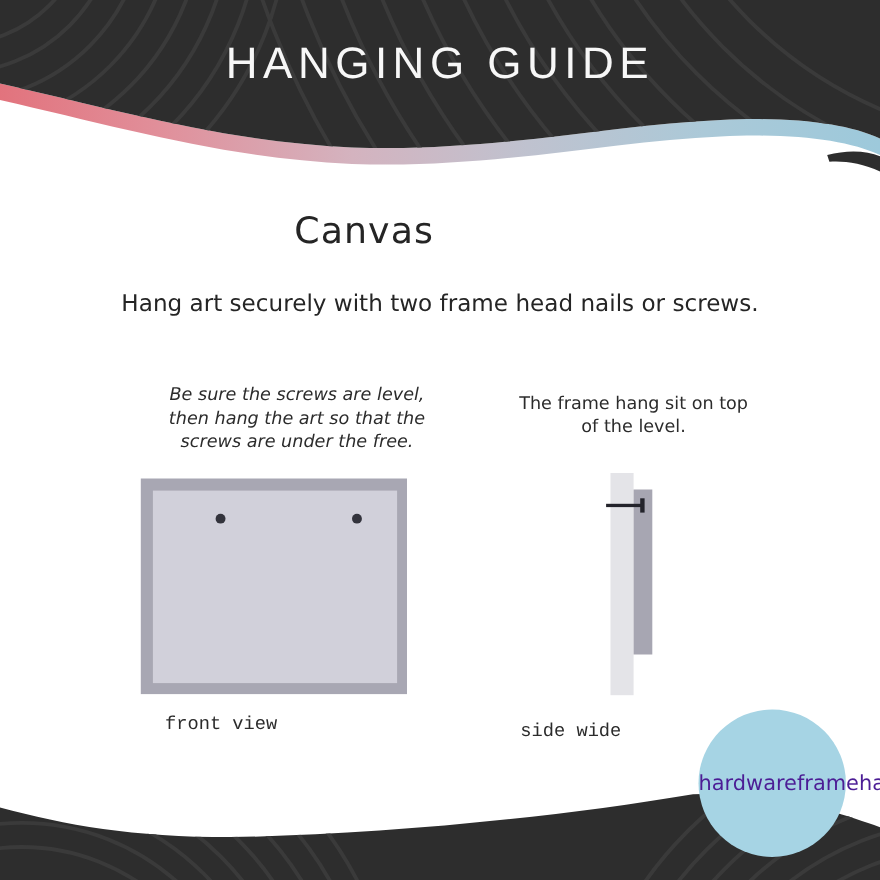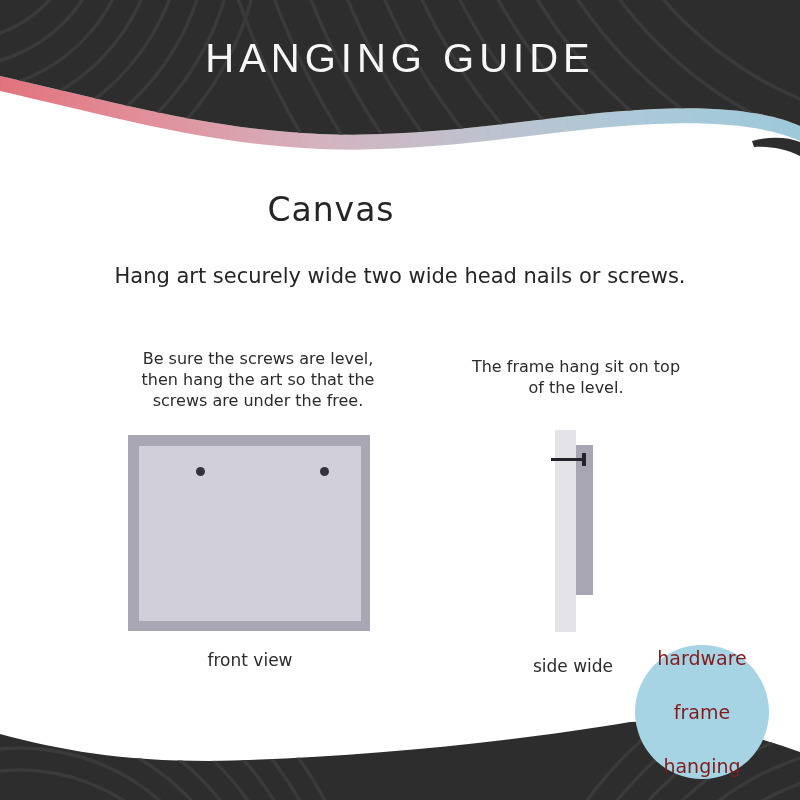--- a/index.html
+++ b/index.html
@@ -16,44 +16,44 @@
     font-family:"Liberation Sans",sans-serif;font-size:40px;font-weight:400;
     letter-spacing:5px;color:#f7f7f7;}
 
   .product-title{position:absolute;top:190px;left:0;width:662px;text-align:center;
     font-size:33px;font-weight:400;letter-spacing:1px;color:#252525;}
 
   .subtitle{position:absolute;top:264px;left:0;width:800px;text-align:center;
     font-size:21px;color:#252525;}
 
   .instruction{position:absolute;text-align:center;font-size:16px;line-height:21px;color:#2b2b2b;}
-  #front-instruction{top:348px;left:114px;width:288px;}
+  #front-instruction{top:348px;left:126px;width:288px;font-style:italic;}
   #side-instruction{top:356px;left:460px;width:232px;}
 
-  .caption{position:absolute;text-align:center;font-size:17px;color:#2b2b2b;}
+  .caption{position:absolute;text-align:left;font-size:17px;color:#2b2b2b;font-family:Liberation Mono, monospace;}
   #front-caption{top:650px;left:150px;width:200px;}
   #side-caption{top:656px;left:473px;width:200px;}
 
   
   #front-view-frame{position:absolute;left:128px;top:435px;width:242px;height:196px;background:#a8a7b3;}
   #front-view-canvas{position:absolute;left:11px;top:11px;right:9px;bottom:10px;background:#d1d0da;}
   .screw-dot{position:absolute;width:9px;height:9px;border-radius:50%;background:#33333c;}
   #screw-left{left:57px;top:21px;}
   #screw-right{left:181px;top:21px;}
 
   
   #side-wall-bar{position:absolute;left:555px;top:430px;width:21px;height:202px;background:#e4e4e8;}
   #side-frame-bar{position:absolute;left:576px;top:445px;width:17px;height:150px;background:#a7a6b2;}
   #side-nail-shaft{position:absolute;left:551px;top:458px;width:34px;height:3px;background:#23232b;}
   #side-nail-head{position:absolute;left:582px;top:453px;width:4px;height:13px;background:#23232b;}
 
   
   #badge{position:absolute;left:635px;top:645px;width:134px;height:134px;border-radius:50%;
-    background:#a6d4e4;display:flex;flex-direction:column;justify-content:space-between;align-items:center;
-    color:#7f1d1d;font-size:19px;line-height:26px;text-align:center;z-index:5;}
+    background:#a6d4e4;display:flex;justify-content:flex-start;align-items:center;
+    color:#4c1d95;font-size:19px;line-height:26px;text-align:center;z-index:5;}
 </style>
 </head>
 <body>
 
 <div id="page">
 
   <svg id="header-wave" width="800" height="170" viewBox="0 0 800 170" aria-hidden="true">
     <defs>
       <linearGradient id="ribbonGrad" x1="0" y1="0" x2="800" y2="0" gradientUnits="userSpaceOnUse">
         <stop offset="0" stop-color="#e2737d"></stop>
@@ -121,21 +121,21 @@
         <circle cx="880" cy="350" r="312"></circle>
       <circle cx="880" cy="350" r="336"></circle>
         <circle cx="880" cy="350" r="360"></circle>
     </g>
   </svg>
 
   <div class="main-title">HANGING GUIDE</div>
 
   <div class="product-title">Canvas</div>
 
-  <div class="subtitle">Hang art securely wide two wide head nails or screws.</div>
+  <div class="subtitle">Hang art securely with two frame head nails or screws.</div>
 
   <div id="front-instruction" class="instruction">
     <div>Be sure the screws are level,</div>
     <div>then hang the art so that the</div>
     <div>screws are under the free.</div>
   </div>
 
   <div id="side-instruction" class="instruction">
     <div>The frame hang sit on top</div>
     <div>of the level.</div>

